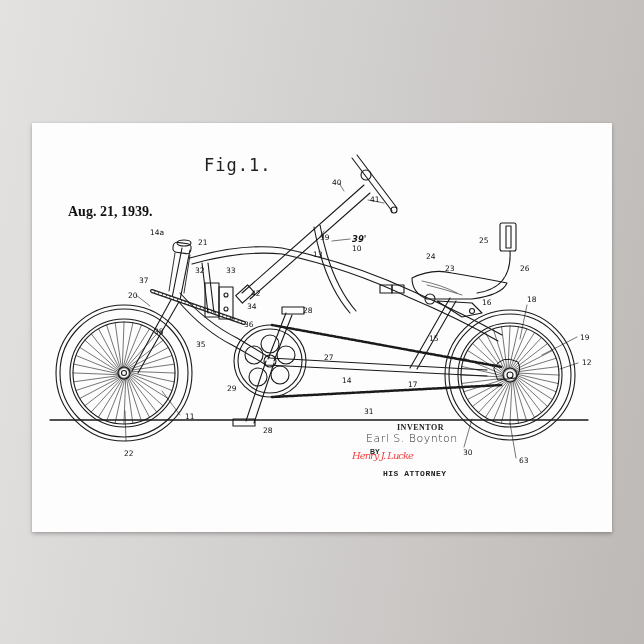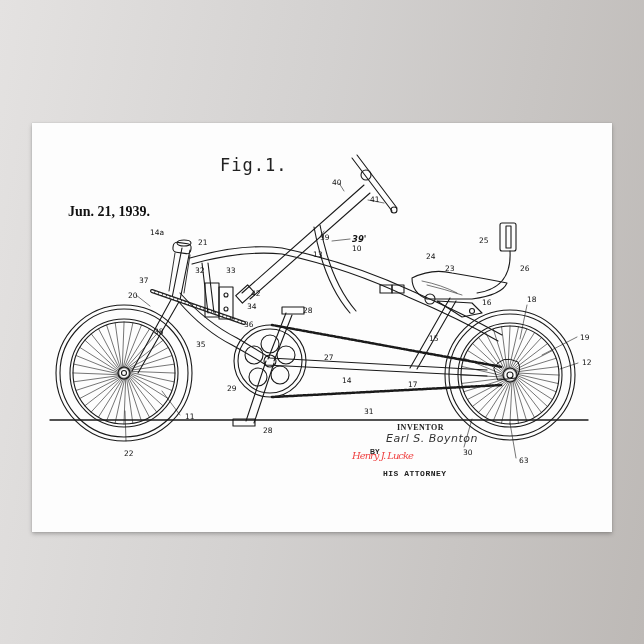--- a/index.html
+++ b/index.html
@@ -3,25 +3,25 @@
 <meta charset="utf-8">
 <style>
   html,body{margin:0;padding:0;}
   body{width:644px;height:644px;overflow:hidden;position:relative;
     background:linear-gradient(100deg,#e4e2e1 0%,#d3d1d0 45%,#bdb9b6 100%);
     font-family:"Liberation Sans",sans-serif;}
   .poster{position:absolute;left:32px;top:123px;width:580px;height:409px;background:#fdfdfd;
     box-shadow:0 2px 4px rgba(0,0,0,.25),0 0 1px rgba(0,0,0,.2);}
   .poster svg{position:absolute;left:0;top:0;}
   .date{position:absolute;left:36px;top:81px;font-family:"Liberation Serif",serif;font-weight:bold;font-size:14px;color:#111;}
-  .fig{position:absolute;left:172px;top:32px;font-family:"DejaVu Sans Mono",monospace;font-size:17px;color:#222;letter-spacing:1px;margin-left:16px;}
+  .fig{position:absolute;left:172px;top:32px;font-family:"DejaVu Sans Mono",monospace;font-size:17px;color:#222;letter-spacing:1px;}
   .inventor-block{position:absolute;left:318px;top:300px;width:160px;color:#222;}
   .lbl{font-size:8px;font-weight:bold;letter-spacing:.5px;}
   .inv-label{position:absolute;left:47px;top:0;font-family:Liberation Serif, serif;}
-  .inv-name{position:absolute;left:36px;top:9px;font-size:11px;font-family:"DejaVu Sans",sans-serif;font-weight:300;letter-spacing:.5px;color:#333;font-style:italic;}
+  .inv-name{position:absolute;left:16px;top:9px;font-size:11px;font-family:"DejaVu Sans",sans-serif;font-weight:300;letter-spacing:.5px;color:#333;}
   .by{position:absolute;left:20px;top:25px;font-size:7px;font-weight:bold;}
   .sig{position:absolute;left:2px;top:27px;font-family:"DejaVu Serif",serif;font-style:italic;font-size:10px;color:#ef4444;letter-spacing:-1px;}
   .atty{position:absolute;left:33px;top:46px;font-family:Liberation Mono, monospace;}
   .num{font-family:"DejaVu Sans",sans-serif;font-size:7.5px;fill:#111;}
   .num.big{font-size:8.5px;font-style:italic;font-weight:bold;}
 </style>
 </head>
 <body>
 
 <div class="poster">
@@ -248,21 +248,21 @@
       <text x="376" y="264" class="num">17</text>
       <text x="153" y="296" class="num">11</text>
       <text x="332" y="291" class="num">31</text>
       <text x="231" y="310" class="num">28</text>
       <text x="92" y="333" class="num">22</text>
       <text x="431" y="332" class="num">30</text>
       <text x="487" y="340" class="num">63</text>
     </svg>
 
   <div class="fig">Fig.1.</div>
-  <div class="date">Jun. 21, 1939.</div>
+  <div class="date">Aug. 21, 1939.</div>
 
   <div class="inventor-block">
     <div class="lbl inv-label">INVENTOR</div>
     <div class="inv-name">Earl S. Boynton</div>
     <div class="by">BY</div>
     <div class="sig">Henry J. Lucke</div>
     <div class="lbl atty">HIS ATTORNEY</div>
   </div>
 </div>
 

